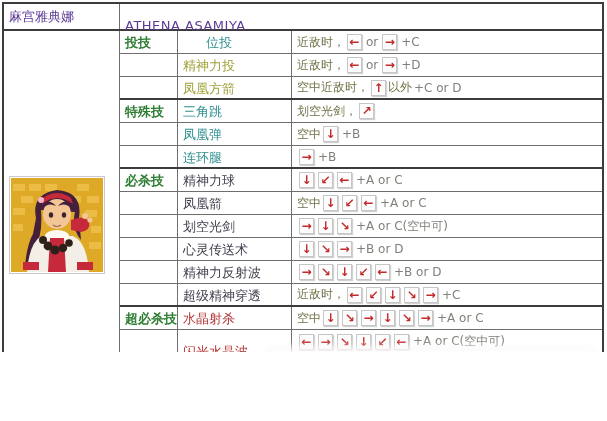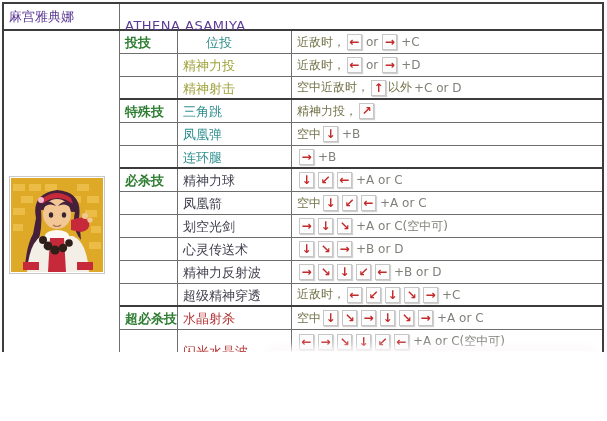--- a/index.html
+++ b/index.html
@@ -130,37 +130,37 @@
                 <span class="arrow">←</span>
                 <span class="en">or</span>
                 <span class="arrow">→</span>
                 <span class="en">+D</span>
               </div>
             </div>
   </div>
 
   <div class="row thick">
     <div class="cell cat"></div>
-    <div class="cell move" style="color: var(--olive);">精神射击</div>
+    <div class="cell move" style="color: var(--olive);">凤凰方箭</div>
     <div class="cell cmd">
               <div class="cmdline">
                 <span class="cn">空中近敌时，</span>
                 <span class="arrow">↑</span>
                 <span class="cn">以外</span>
                 <span class="en">+C or D</span>
               </div>
             </div>
   </div>
 
   <div class="row">
     <div class="cell cat">特殊技</div>
     <div class="cell move" style="color: var(--teal);">三角跳</div>
     <div class="cell cmd">
               <div class="cmdline">
-                <span class="cn">精神力投，</span>
+                <span class="cn">划空光剑，</span>
                 <span class="arrow">↗</span>
               </div>
             </div>
   </div>
 
   <div class="row">
     <div class="cell cat"></div>
     <div class="cell move" style="color: var(--teal); text-align: right;">凤凰弹</div>
     <div class="cell cmd">
               <div class="cmdline">

